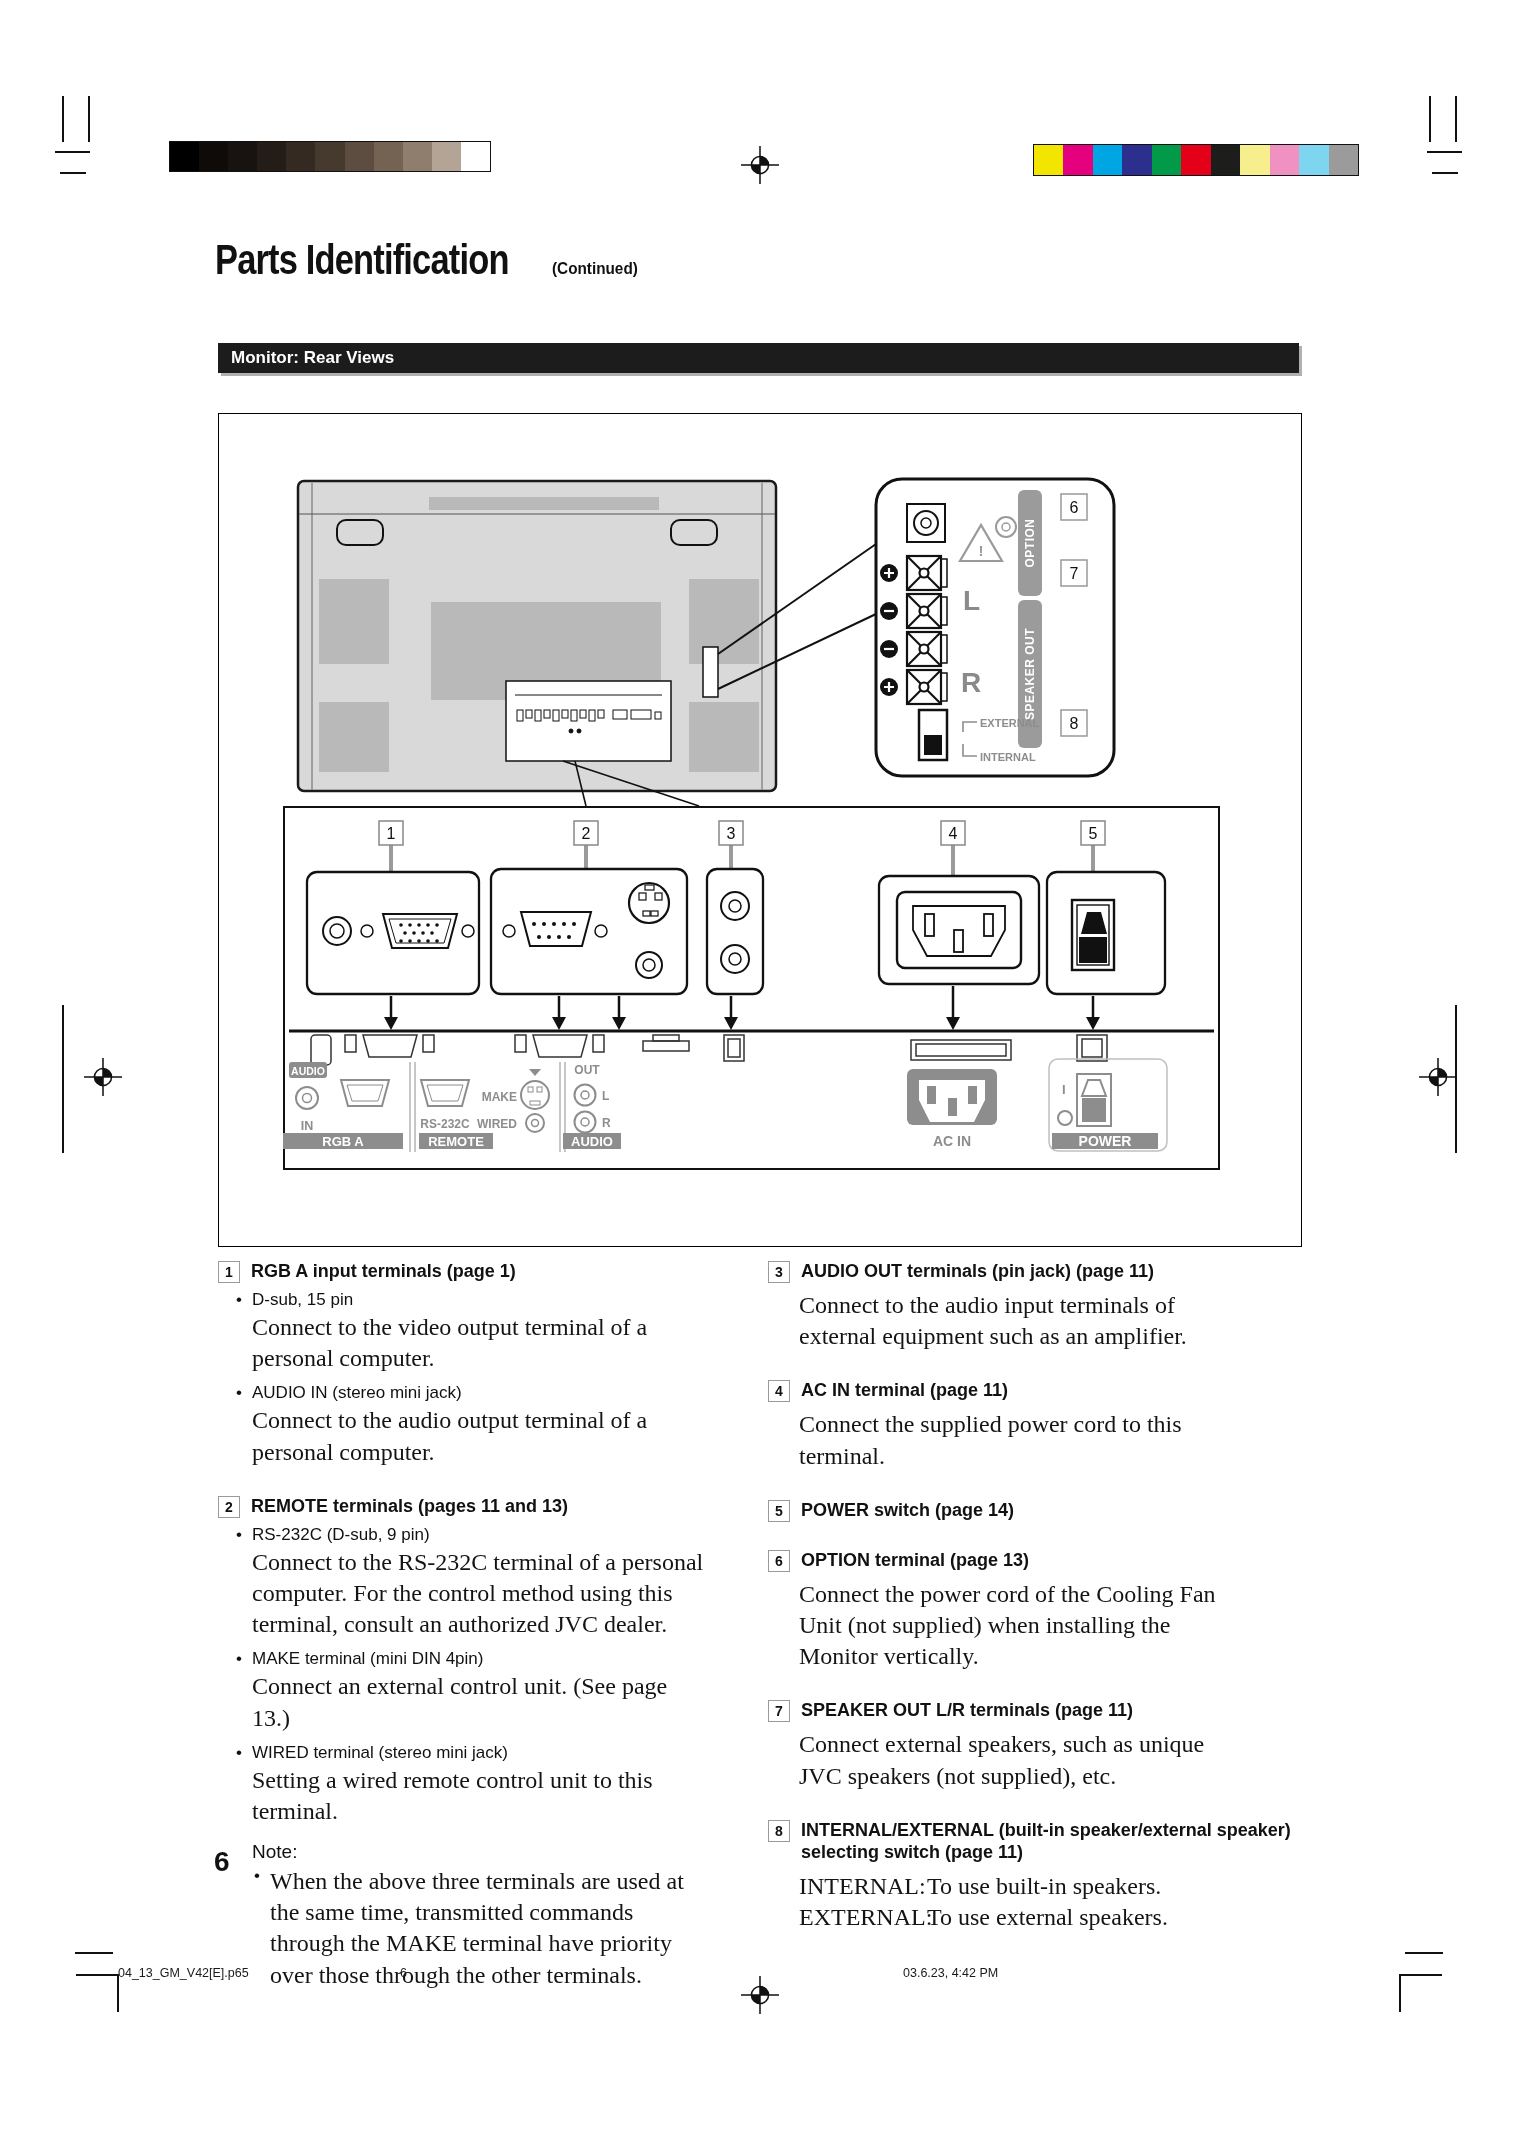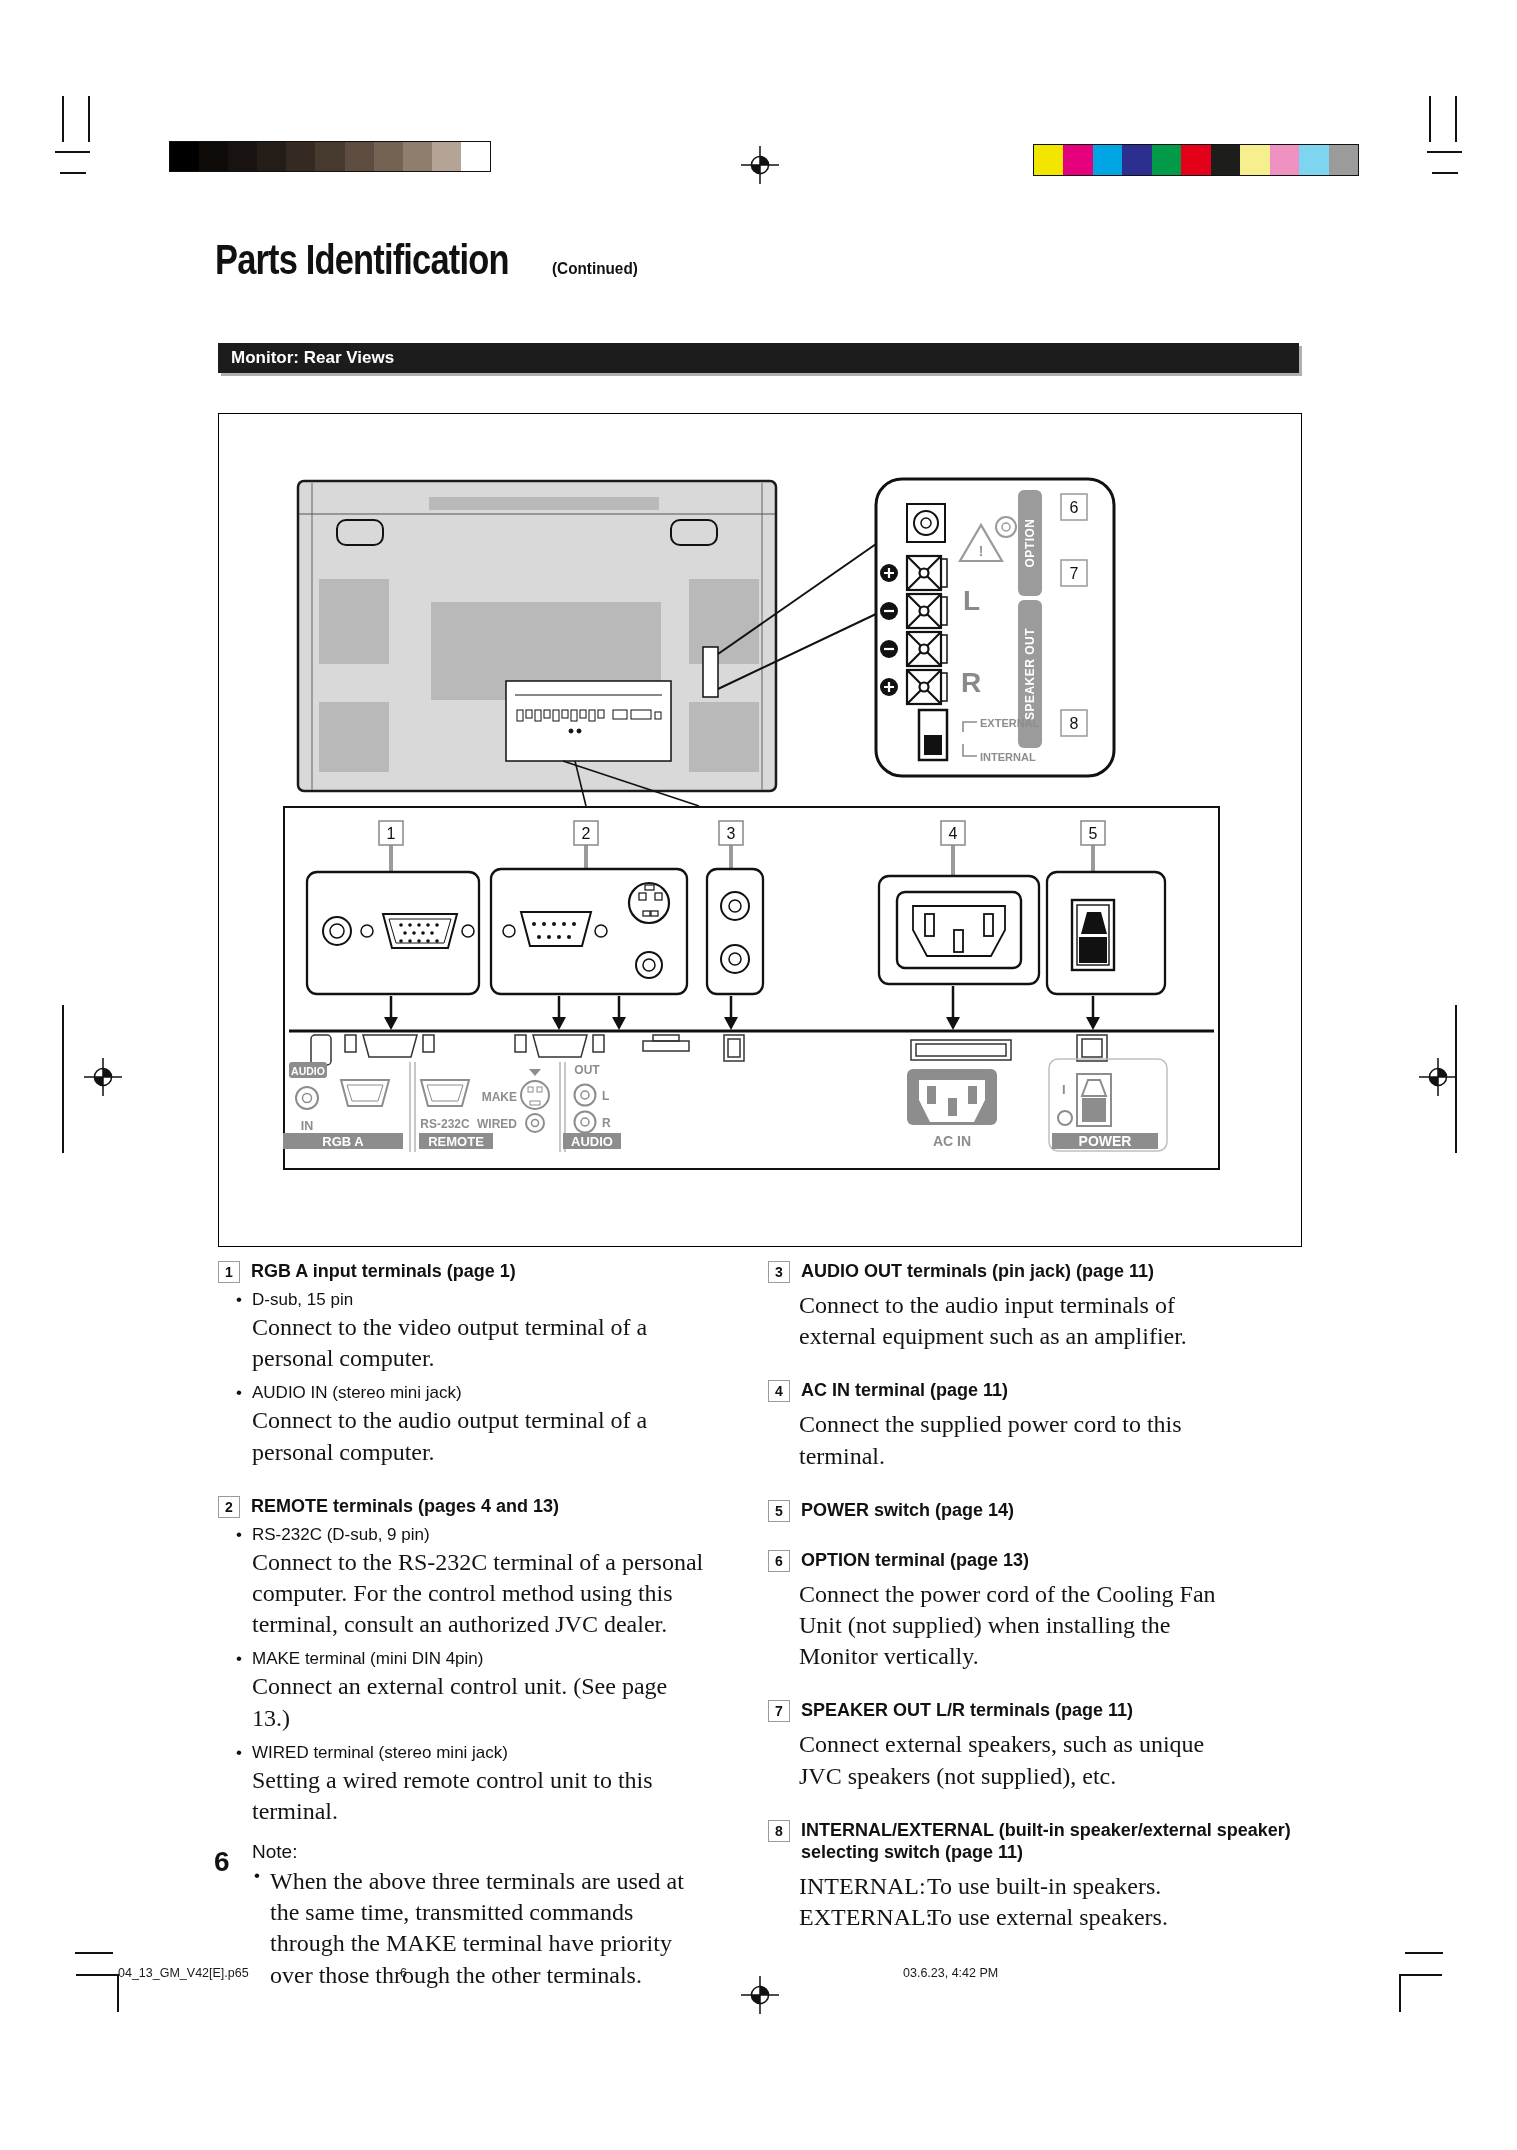--- a/index.html
+++ b/index.html
@@ -463,21 +463,21 @@
         </li>
         <li>
           <span class="b-label">AUDIO IN (stereo mini jack)</span>
           <span class="b-desc">Connect to the audio output terminal of a personal computer.</span>
         </li>
       </ul>
     </div>
     <div class="item">
       <div class="item-head">
         <span class="numbox">2</span>
-        <span class="item-title">REMOTE terminals (pages 4 and 13)</span>
+        <span class="item-title">REMOTE terminals (pages 11 and 13)</span>
       </div>
       <ul class="bullets">
         <li>
           <span class="b-label">RS-232C (D-sub, 9 pin)</span>
           <span class="b-desc">Connect to the RS-232C terminal of a personal computer. For the control method using this terminal, consult an authorized JVC dealer.</span>
         </li>
         <li>
           <span class="b-label">MAKE terminal (mini DIN 4pin)</span>
           <span class="b-desc">Connect an external control unit. (See page 13.)</span>
         </li>

